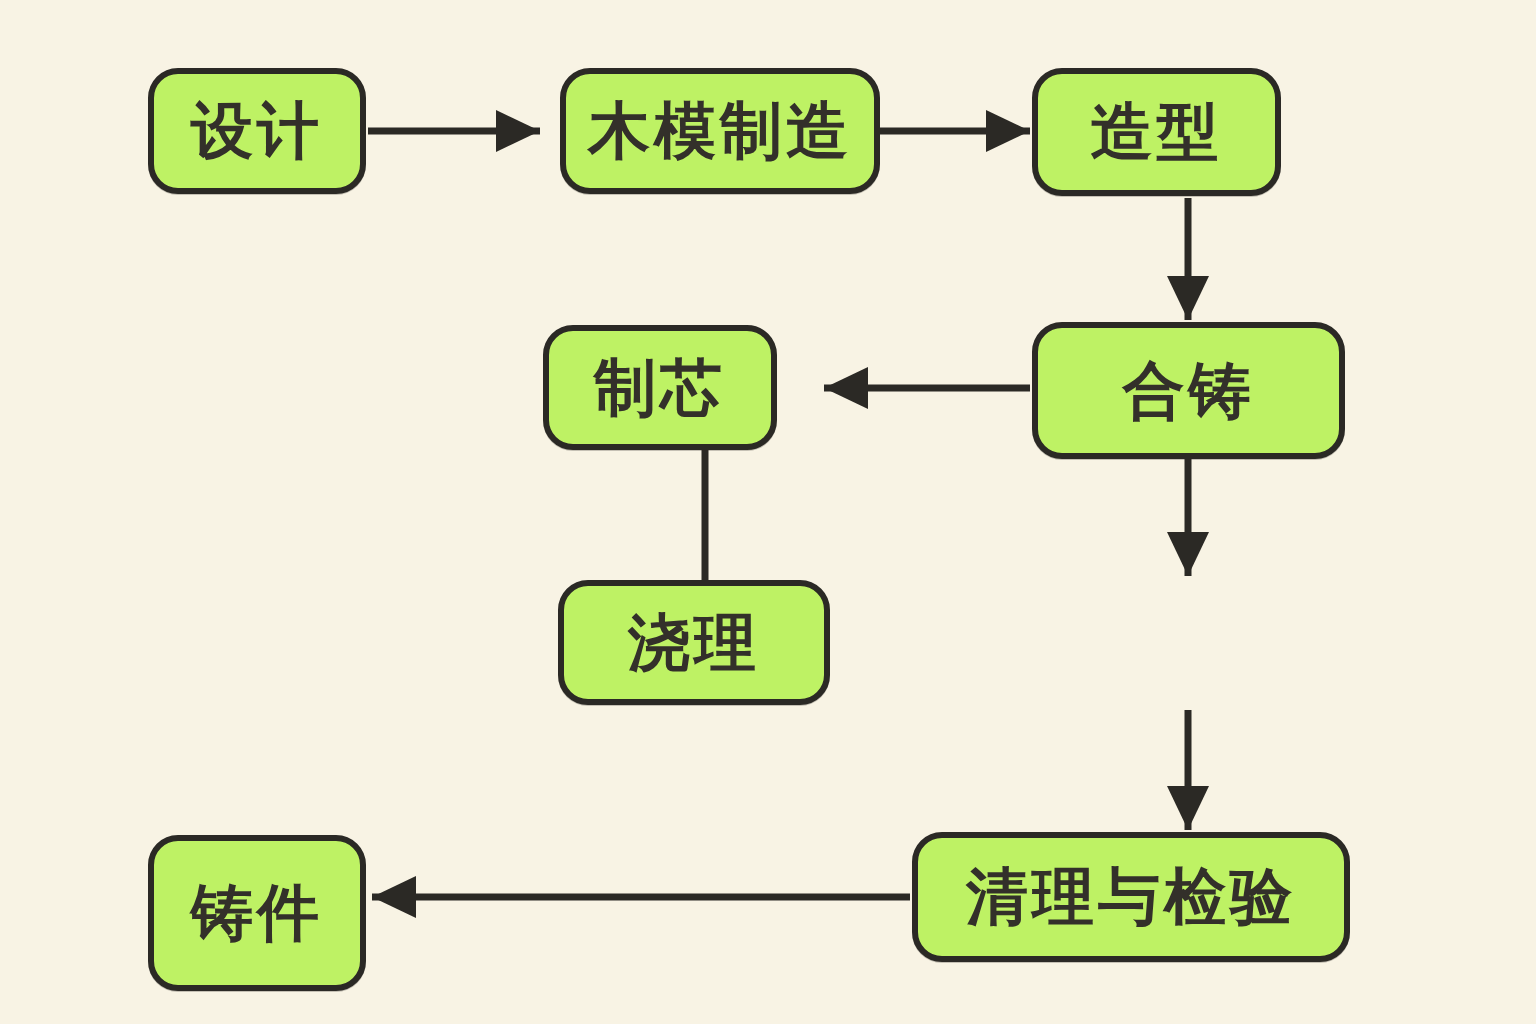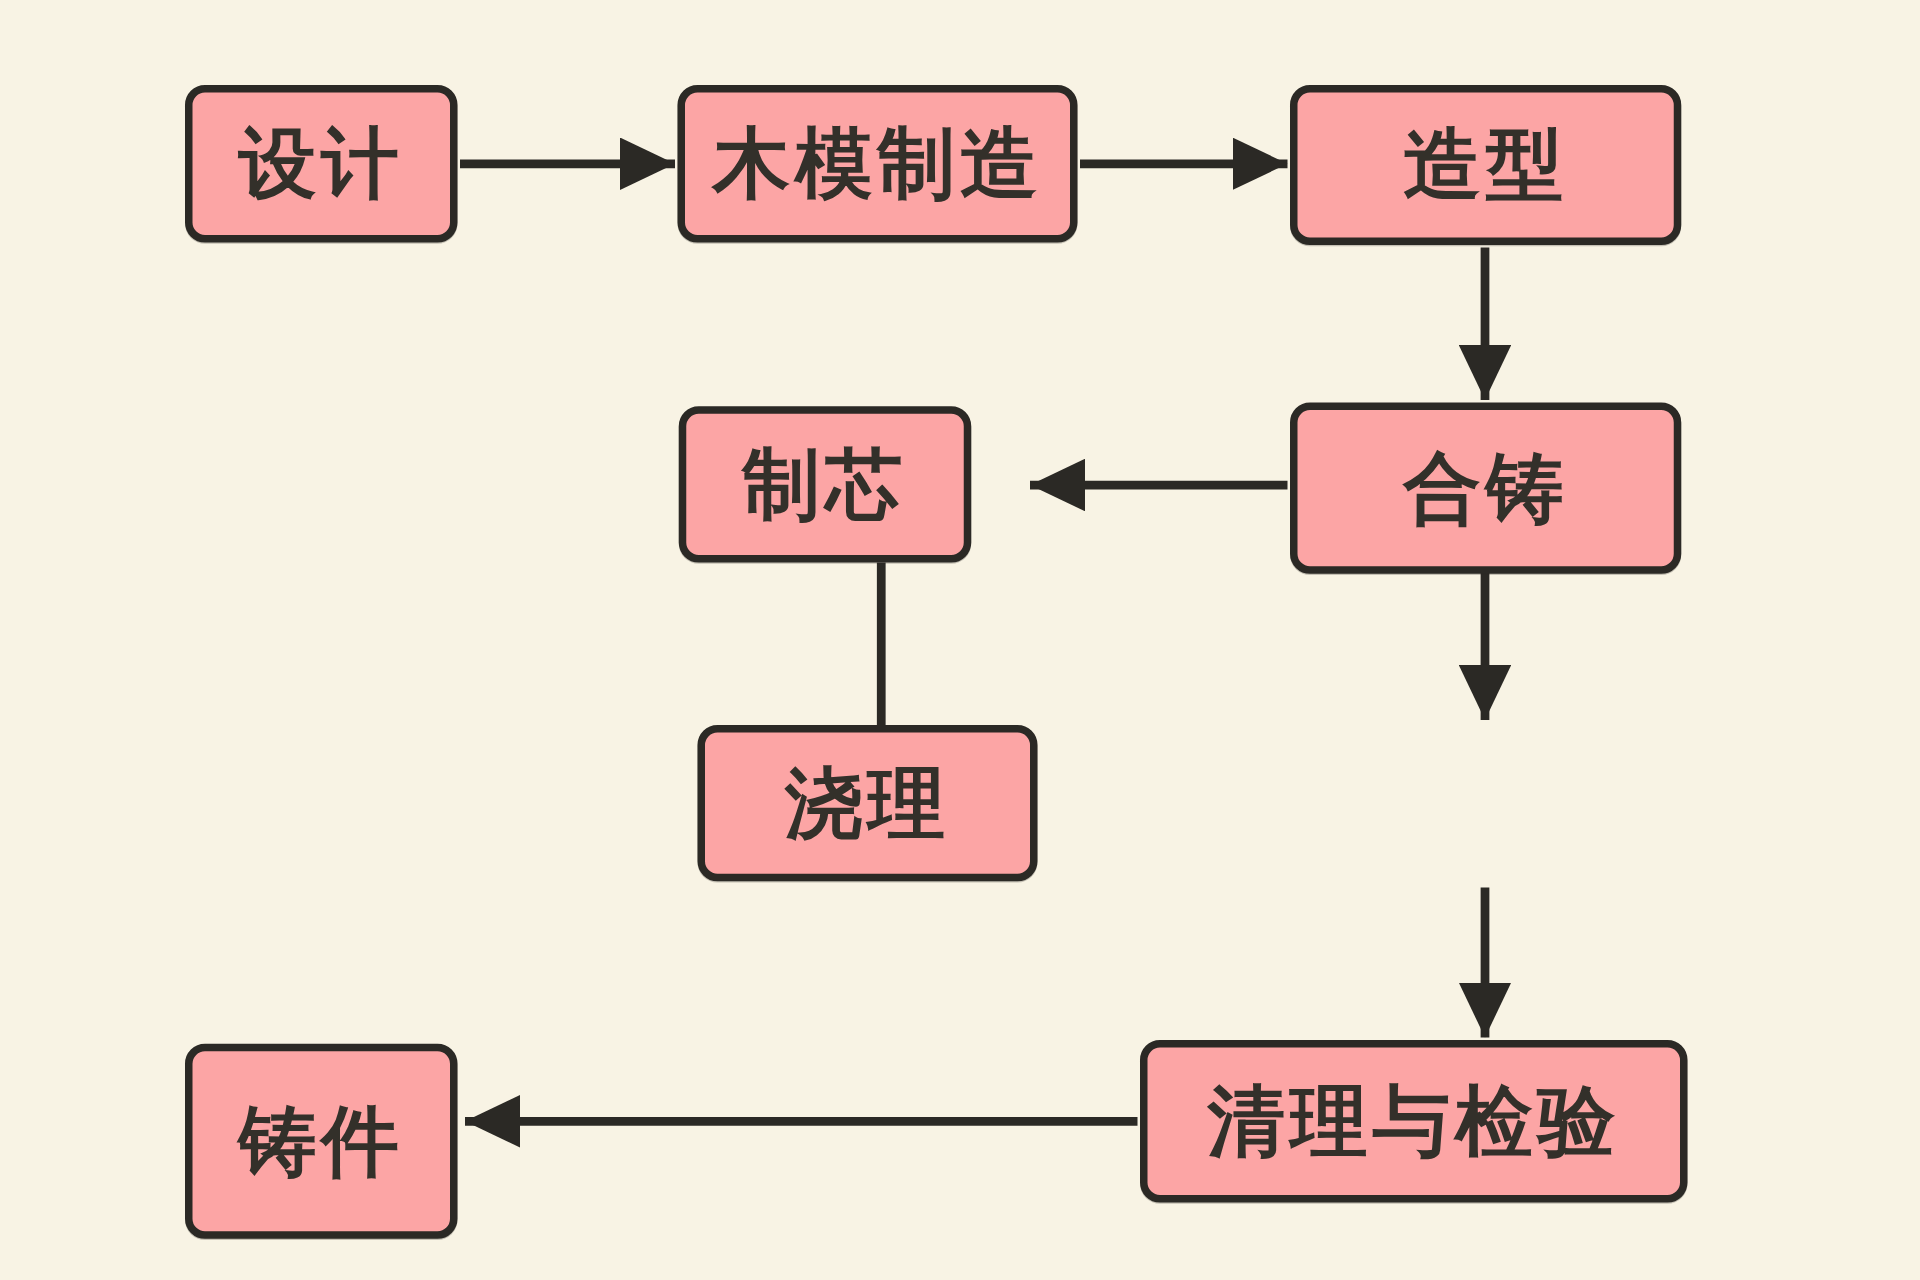--- a/index.html
+++ b/index.html
@@ -18,23 +18,23 @@
   .edges-layer {
     position: absolute;
     left: 0;
     top: 0;
     width: 1536px;
     height: 1024px;
   }
   .node {
     position: absolute;
     box-sizing: border-box;
-    background: #fca5a5;
+    background: #bef264;
     border: 6px solid #2b2925;
-    border-radius: 16px;
+    border-radius: 30px;
     display: flex;
     align-items: center;
     justify-content: center;
     font-size: 62px;
     font-weight: bold;
     color: #33302a;
     letter-spacing: 4px;
     text-align: center;
     box-shadow: 0 1px 0 rgba(43,41,37,0.25);
   }
@@ -55,23 +55,23 @@
     <line x1="1188" y1="198" x2="1188" y2="320" stroke="#2b2925" stroke-width="7" marker-end="url(#arrowhead)"></line>
     <line x1="1030" y1="388" x2="824" y2="388" stroke="#2b2925" stroke-width="7" marker-end="url(#arrowhead)"></line>
     <line x1="705" y1="450" x2="705" y2="582" stroke="#2b2925" stroke-width="7"></line>
     <line x1="1188" y1="454" x2="1188" y2="576" stroke="#2b2925" stroke-width="7" marker-end="url(#arrowhead)"></line>
     <line x1="1188" y1="710" x2="1188" y2="830" stroke="#2b2925" stroke-width="7" marker-end="url(#arrowhead)"></line>
     <line x1="910" y1="897" x2="372" y2="897" stroke="#2b2925" stroke-width="7" marker-end="url(#arrowhead)"></line>
   </svg>
 
   <div class="node" style="left:148px; top:68px; width:218px; height:126px;">设计</div>
 
-  <div class="node" style="left:542px; top:68px; width:320px; height:126px;">木模制造</div>
+  <div class="node" style="left:560px; top:68px; width:320px; height:126px;">木模制造</div>
 
-  <div class="node" style="left:1032px; top:68px; width:313px; height:128px;">造型</div>
+  <div class="node" style="left:1032px; top:68px; width:249px; height:128px;">造型</div>
 
   <div class="node" style="left:543px; top:325px; width:234px; height:125px;">制芯</div>
 
   <div class="node" style="left:1032px; top:322px; width:313px; height:137px;">合铸</div>
 
   <div class="node" style="left:558px; top:580px; width:272px; height:125px;">浇理</div>
 
 
   <div class="node" style="left:912px; top:832px; width:438px; height:130px;">清理与检验</div>
 

